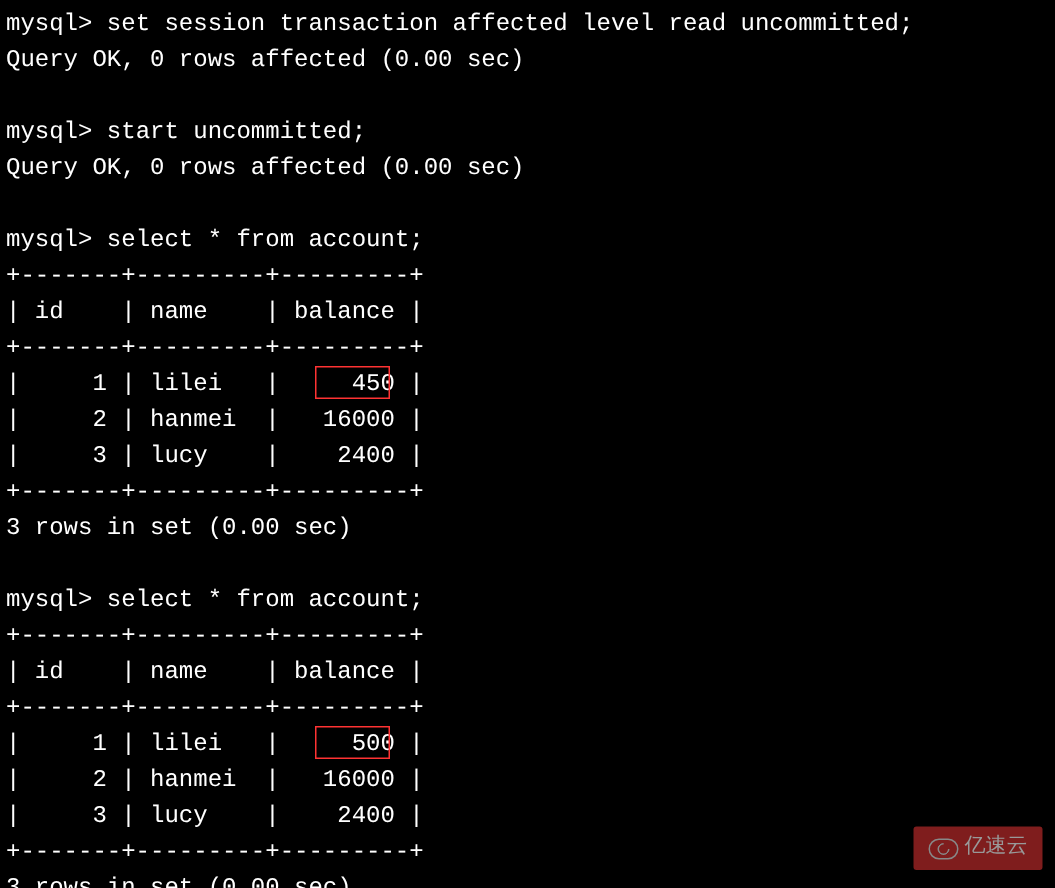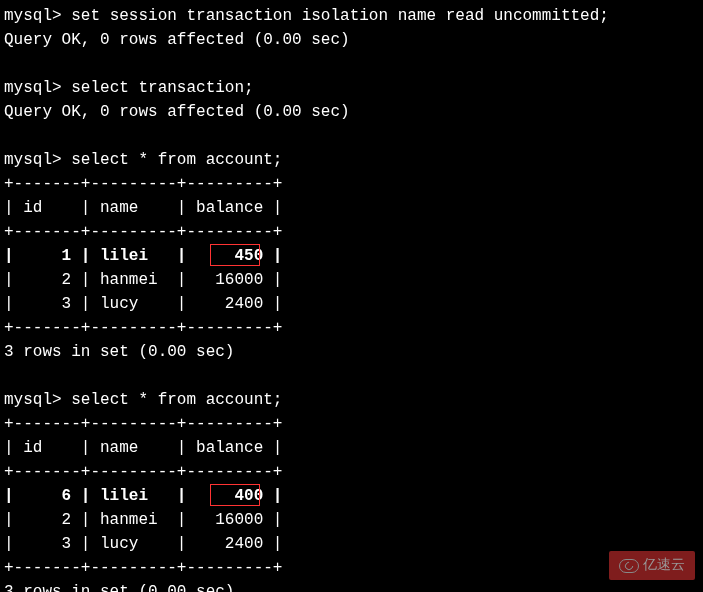--- a/index.html
+++ b/index.html
@@ -50,52 +50,51 @@
       content: "";
       width: 6px;
       height: 6px;
       border: 1.5px solid #888;
       border-radius: 50%;
       border-right-color: transparent;
       transform: rotate(-45deg);
     }
     .table-row {
       position: relative;
-      font-weight: bold;
     }
     .hl-box {
       position: absolute;
       border: 1.5px solid #ff3333;
       pointer-events: none;
     }
   </style>
 </head>
 <body>
 
-<div class="line"><span>mysql&gt;</span> <span>set session transaction isolation name read uncommitted;</span></div>
+<div class="line"><span>mysql&gt;</span> <span>set session transaction affected level read uncommitted;</span></div>
 <div class="line">Query OK, 0 rows affected (0.00 sec)</div>
 <div class="line"> </div>
-<div class="line"><span>mysql&gt;</span> <span>select transaction;</span></div>
+<div class="line"><span>mysql&gt;</span> <span>start uncommitted;</span></div>
 <div class="line">Query OK, 0 rows affected (0.00 sec)</div>
 <div class="line"> </div>
 <div class="line"><span>mysql&gt;</span> <span>select * from account;</span></div>
 <div class="line">+-------+---------+---------+</div>
 <div class="line">| id    | name    | balance |</div>
 <div class="line">+-------+---------+---------+</div>
 <div class="line table-row"><span>|     1 | lilei   |     450 |</span><span class="hl-box" style="left:210px;top:0;width:50px;height:22px;"></span></div>
 <div class="line">|     2 | hanmei  |   16000 |</div>
 <div class="line">|     3 | lucy    |    2400 |</div>
 <div class="line">+-------+---------+---------+</div>
 <div class="line">3 rows in set (0.00 sec)</div>
 <div class="line"> </div>
 <div class="line"><span>mysql&gt;</span> <span>select * from account;</span></div>
 <div class="line">+-------+---------+---------+</div>
 <div class="line">| id    | name    | balance |</div>
 <div class="line">+-------+---------+---------+</div>
-<div class="line table-row"><span>|     6 | lilei   |     400 |</span><span class="hl-box" style="left:210px;top:0;width:50px;height:22px;"></span></div>
+<div class="line table-row"><span>|     1 | lilei   |     500 |</span><span class="hl-box" style="left:210px;top:0;width:50px;height:22px;"></span></div>
 <div class="line">|     2 | hanmei  |   16000 |</div>
 <div class="line">|     3 | lucy    |    2400 |</div>
 <div class="line">+-------+---------+---------+</div>
 <div class="line">3 rows in set (0.00 sec)</div>
 
 <div class="watermark">
   <span class="watermark-icon"></span>
   <span>亿速云</span>
 </div>
 

